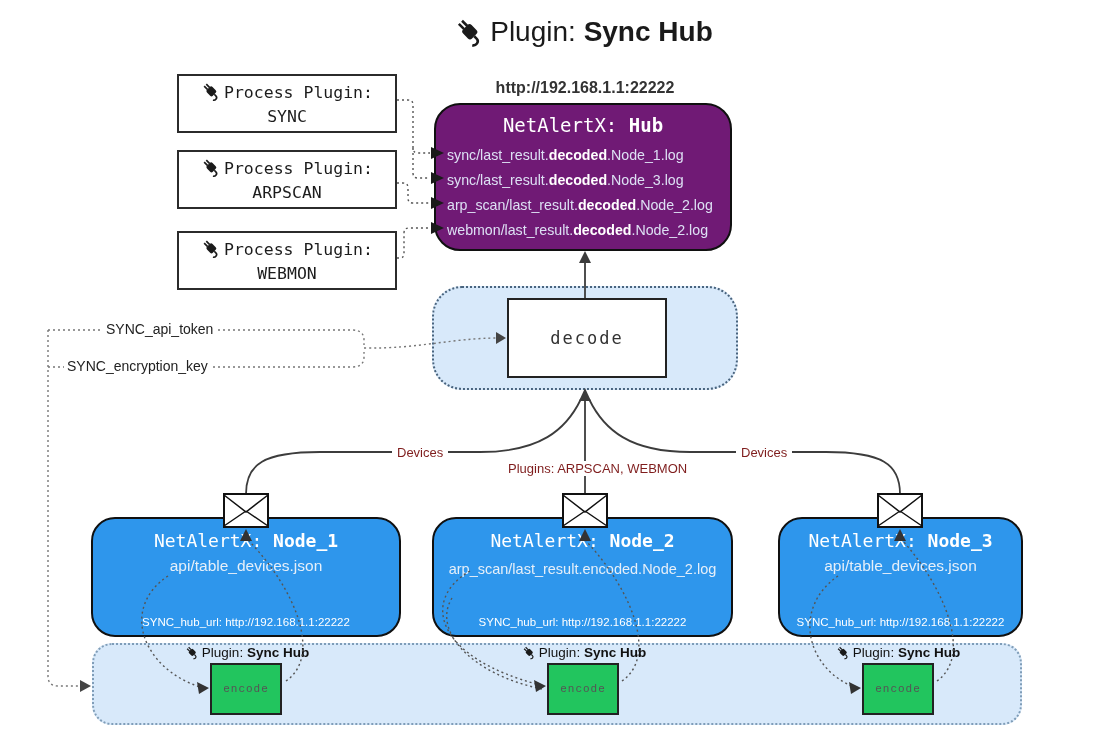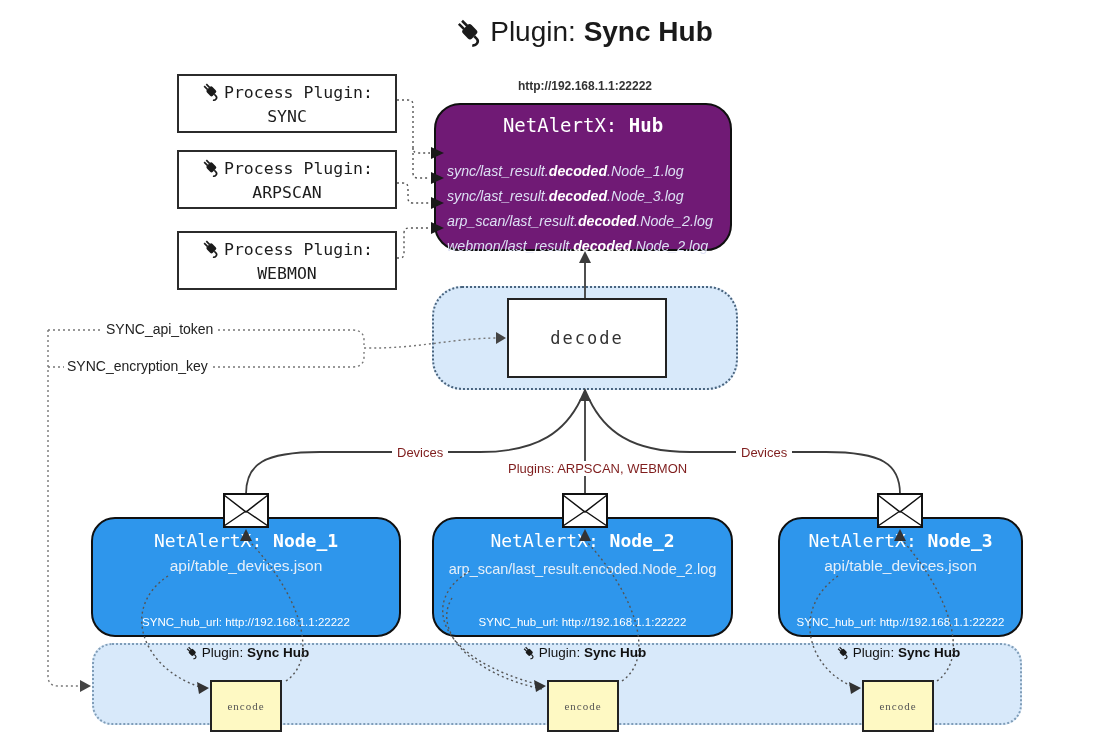--- a/index.html
+++ b/index.html
@@ -18,31 +18,31 @@
 
   
   .pbox{position:absolute;left:177px;width:220px;height:59px;background:#fff;
         border:2px solid #2b2b2b;box-sizing:border-box;z-index:2;text-align:center;
         font-family:"DejaVu Sans Mono",monospace;font-size:16.5px;color:#1c1c1c;
         padding-top:5px;line-height:24px;white-space:nowrap;}
   #pbox-sync{top:74px;} #pbox-arpscan{top:150px;} #pbox-webmon{top:231px;}
 
   
   #hub-url{position:absolute;left:436px;top:79px;width:298px;text-align:center;
-           font-size:12px;font-weight:600;color:#333;z-index:2;}
+           font-size:16px;font-weight:600;color:#333;z-index:2;}
   #hub{position:absolute;left:434px;top:103px;width:298px;height:148px;
        background:#701a75;border:2.5px solid #101010;border-radius:26px;
        box-sizing:border-box;z-index:2;color:#fff;}
   #hub-title{text-align:center;font-family:"DejaVu Sans Mono",monospace;
              font-size:19px;margin-top:9px;height:26px;}
   #hub-title b{font-weight:700;}
   .hub-log{padding-left:11px;font-size:14.2px;color:#dde0f4;height:25px;
            line-height:25px;white-space:nowrap;}
   .hub-log b{color:#fff;font-weight:700;}
-  #hub-logs{margin-top:19px;font-style:italic;}
+  #hub-logs{margin-top:3px;}
 
   
   #decode-wrap{position:absolute;left:432px;top:286px;width:306px;height:104px;
                background:#D8E9FA;border:2px dotted #49647e;border-radius:30px;
                box-sizing:border-box;z-index:2;}
   #decode-box{position:absolute;left:507px;top:298px;width:160px;height:80px;
               background:#fff;border:2px solid #222;box-sizing:border-box;z-index:2;
               display:flex;align-items:center;justify-content:center;
               font-family:"DejaVu Sans Mono",monospace;font-size:17px;color:#333;
               letter-spacing:2px;}
@@ -69,24 +69,24 @@
               margin-top:11px;height:24px;white-space:nowrap;}
   .node-title b{font-weight:700;}
   .node-file{font-size:15.5px;color:#e6eff9;line-height:24px;white-space:nowrap;}
   .node-file-sm{font-size:14.5px;color:#e6eff9;line-height:26px;margin-top:2px;white-space:nowrap;}
   .node-url{position:absolute;bottom:7px;left:0;width:100%;font-size:11.5px;color:#fff;white-space:nowrap;}
 
   
   #band{position:absolute;left:92px;top:643px;width:930px;height:82px;
         background:#D8E9FA;border:2px dotted #7f9db8;border-radius:20px;
         box-sizing:border-box;z-index:2;}
-  .enc{position:absolute;top:680px;width:72px;height:52px;background:#fef9c3;
+  .enc{position:absolute;top:663px;width:72px;height:52px;background:#22c55e;
        border:2px solid #222;box-sizing:border-box;z-index:2;display:flex;
        align-items:center;justify-content:center;
-       font-family:Liberation Serif, serif;font-size:11px;color:#555;letter-spacing:1px;}
+       font-family:Liberation Mono, monospace;font-size:11px;color:#555;letter-spacing:1px;}
   #enc1{left:210px;} #enc2{left:547px;} #enc3{left:862px;}
   .enc-lbl{position:absolute;top:645px;font-size:13.5px;color:#111;z-index:2;
            white-space:nowrap;transform:translateX(-50%);}
   .enc-lbl b{font-weight:700;}
   #enc-lbl1{left:247px;} #enc-lbl2{left:584px;} #enc-lbl3{left:898px;}
 </style>
 </head>
 <body>
 
 <div id="stage">

